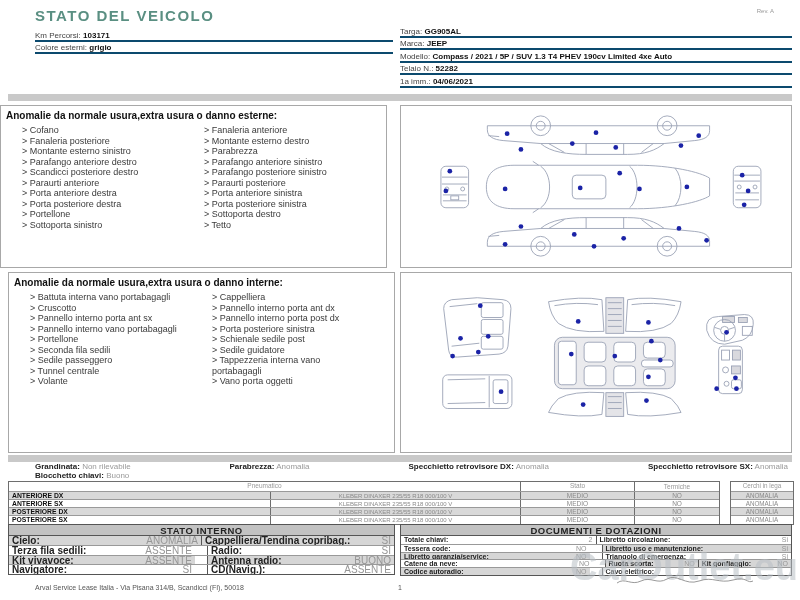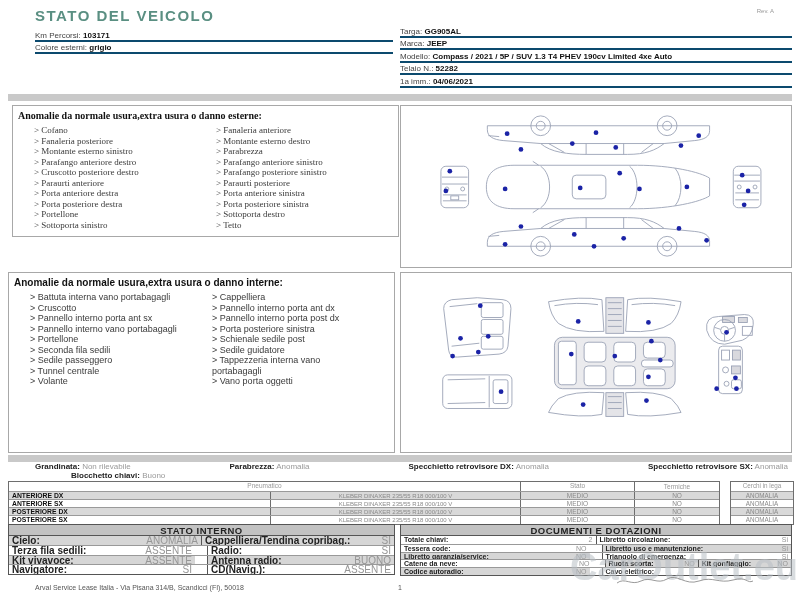--- a/index.html
+++ b/index.html
@@ -18,34 +18,34 @@
   .frow { border-bottom:2px solid #0c4a6e; min-height:11px; line-height:9px; padding-top:1.5px; }
   .ft { display:block; }
   .frow.mrow .ft { padding-right:78px; }
   .flabel { color:#444; }
   .fvalue { font-weight:bold; color:#111; }
   
   .bar { position:absolute; left:8px; width:784px; height:7px; background:#c9c9c9; }
   .bar1 { top:94px; } .bar2 { top:455px; }
   
   .panel { position:absolute; border:1px solid #a8a8a8; background:#fff; }
-  #ext-text { left:12px;   top:105px; width:387px; height:132px;font-family:Liberation Serif, serif; }
+  #ext-text { left:0;   top:105px; width:387px; height:163px; }
   #ext-diag { left:400px; top:105px; width:392px; height:163px; }
   #int-text { left:8px;   top:272px; width:387px; height:181px; }
   #int-diag { left:400px; top:272px; width:392px; height:181px; }
   .ptitle { font-size:10px; font-weight:bold; color:#111; padding:4px 0 4px 5px; }
   .cols { display:flex; padding-left:21px; }
   .col  { width:186px; }
   .item { font-size:9px; line-height:10.5px; color:#3a3a3a; max-width:158px; }
   .item::before { content:"> "; }
   .panel svg { display:block; width:100%; height:100%; }
   
   .sumline1 { position:absolute; left:35px; right:12px; top:462px; display:flex;
               justify-content:space-between; font-size:8px; line-height:9px; }
-  .sumline2 { position:absolute; left:35px; top:471px; font-size:8px; line-height:9px;margin-left:36px; }
+  .sumline2 { position:absolute; left:35px; top:471px; font-size:8px; line-height:9px; }
   .slabel { font-weight:bold; color:#222; }
   .svalue { color:#999; }
   
   .tyres { position:absolute; left:8px; top:481px; width:712px; border:1px solid #6e6e6e;
            font-size:6.5px; }
   .trow { display:flex; align-items:center; height:8.2px; }
   .trow + .trow { border-top:1px solid #9a9a9a; }
   .trow.stripe { background:#d9d9d9; }
   .thead { height:8.8px; color:#999; }
   .tc { overflow:hidden; white-space:nowrap; }
@@ -139,21 +139,21 @@
 <div class="bar bar1"></div>
 
 <div class="panel" id="ext-text">
   <div class="ptitle">Anomalie da normale usura,extra usura o danno esterne:</div>
   <div class="cols">
     <div class="col">
       <div class="item">Cofano</div>
       <div class="item">Fanaleria posteriore</div>
       <div class="item">Montante esterno sinistro</div>
       <div class="item">Parafango anteriore destro</div>
-      <div class="item">Cruscotto posteriore destro</div>
+      <div class="item">Scandicci posteriore destro</div>
       <div class="item">Paraurti anteriore</div>
       <div class="item">Porta anteriore destra</div>
       <div class="item">Porta posteriore destra</div>
       <div class="item">Portellone</div>
       <div class="item">Sottoporta sinistro</div>
     </div>
     <div class="col">
       <div class="item">Fanaleria anteriore</div>
       <div class="item">Montante esterno destro</div>
       <div class="item">Parabrezza</div>

